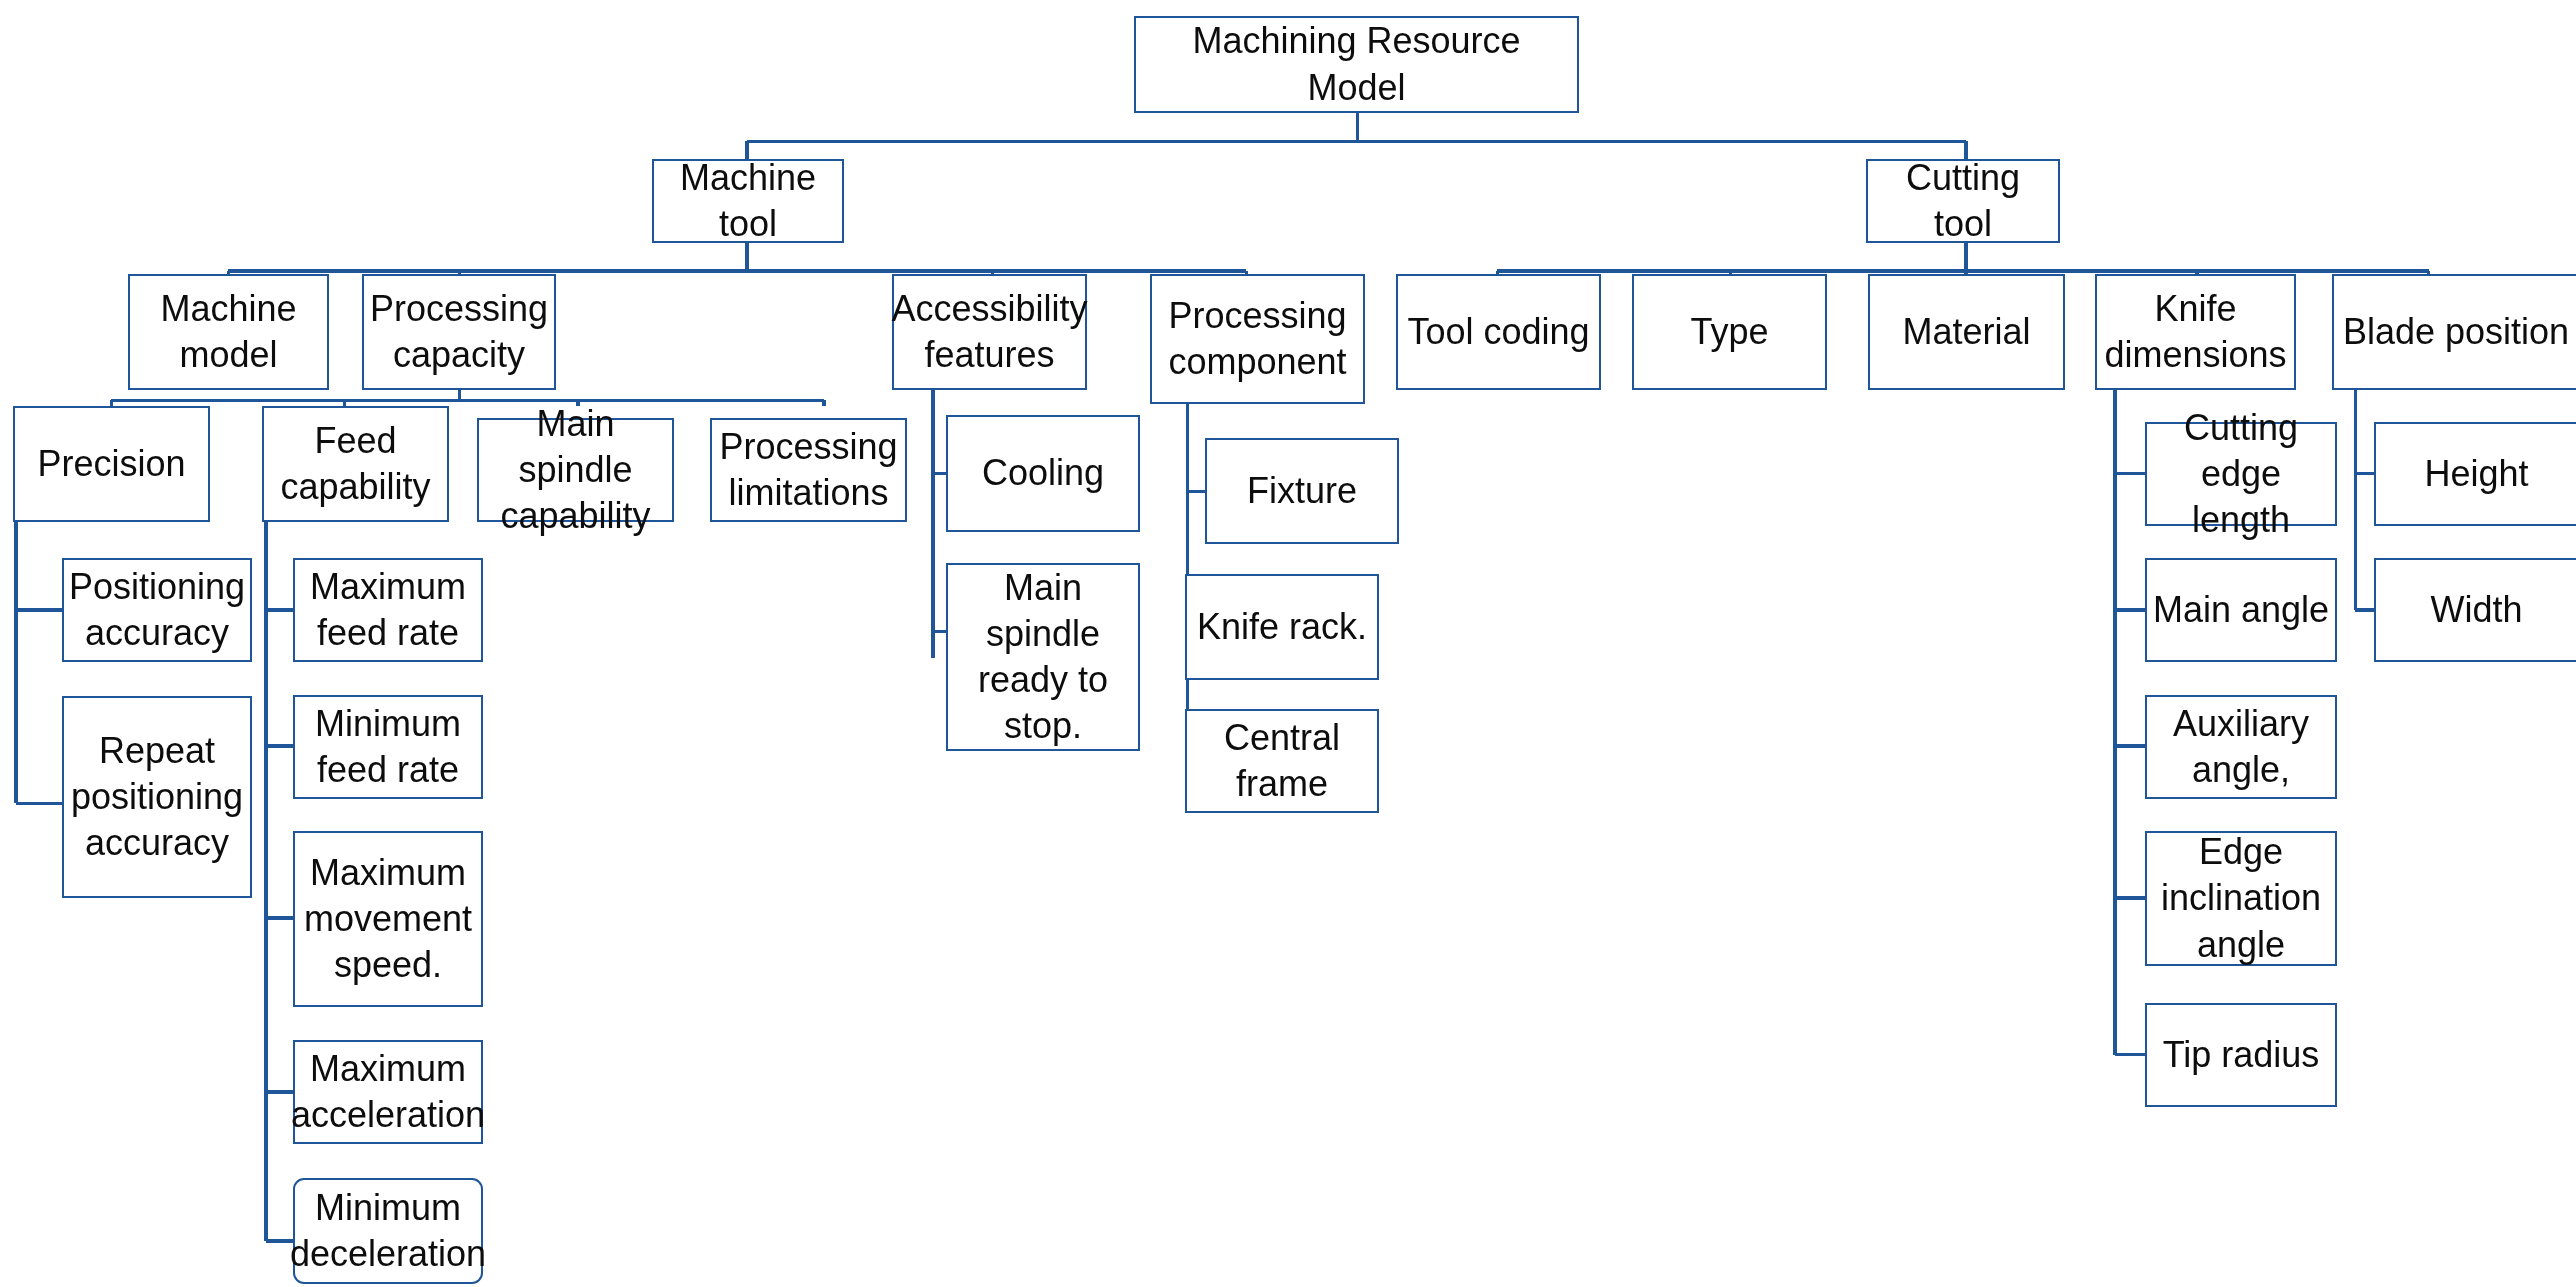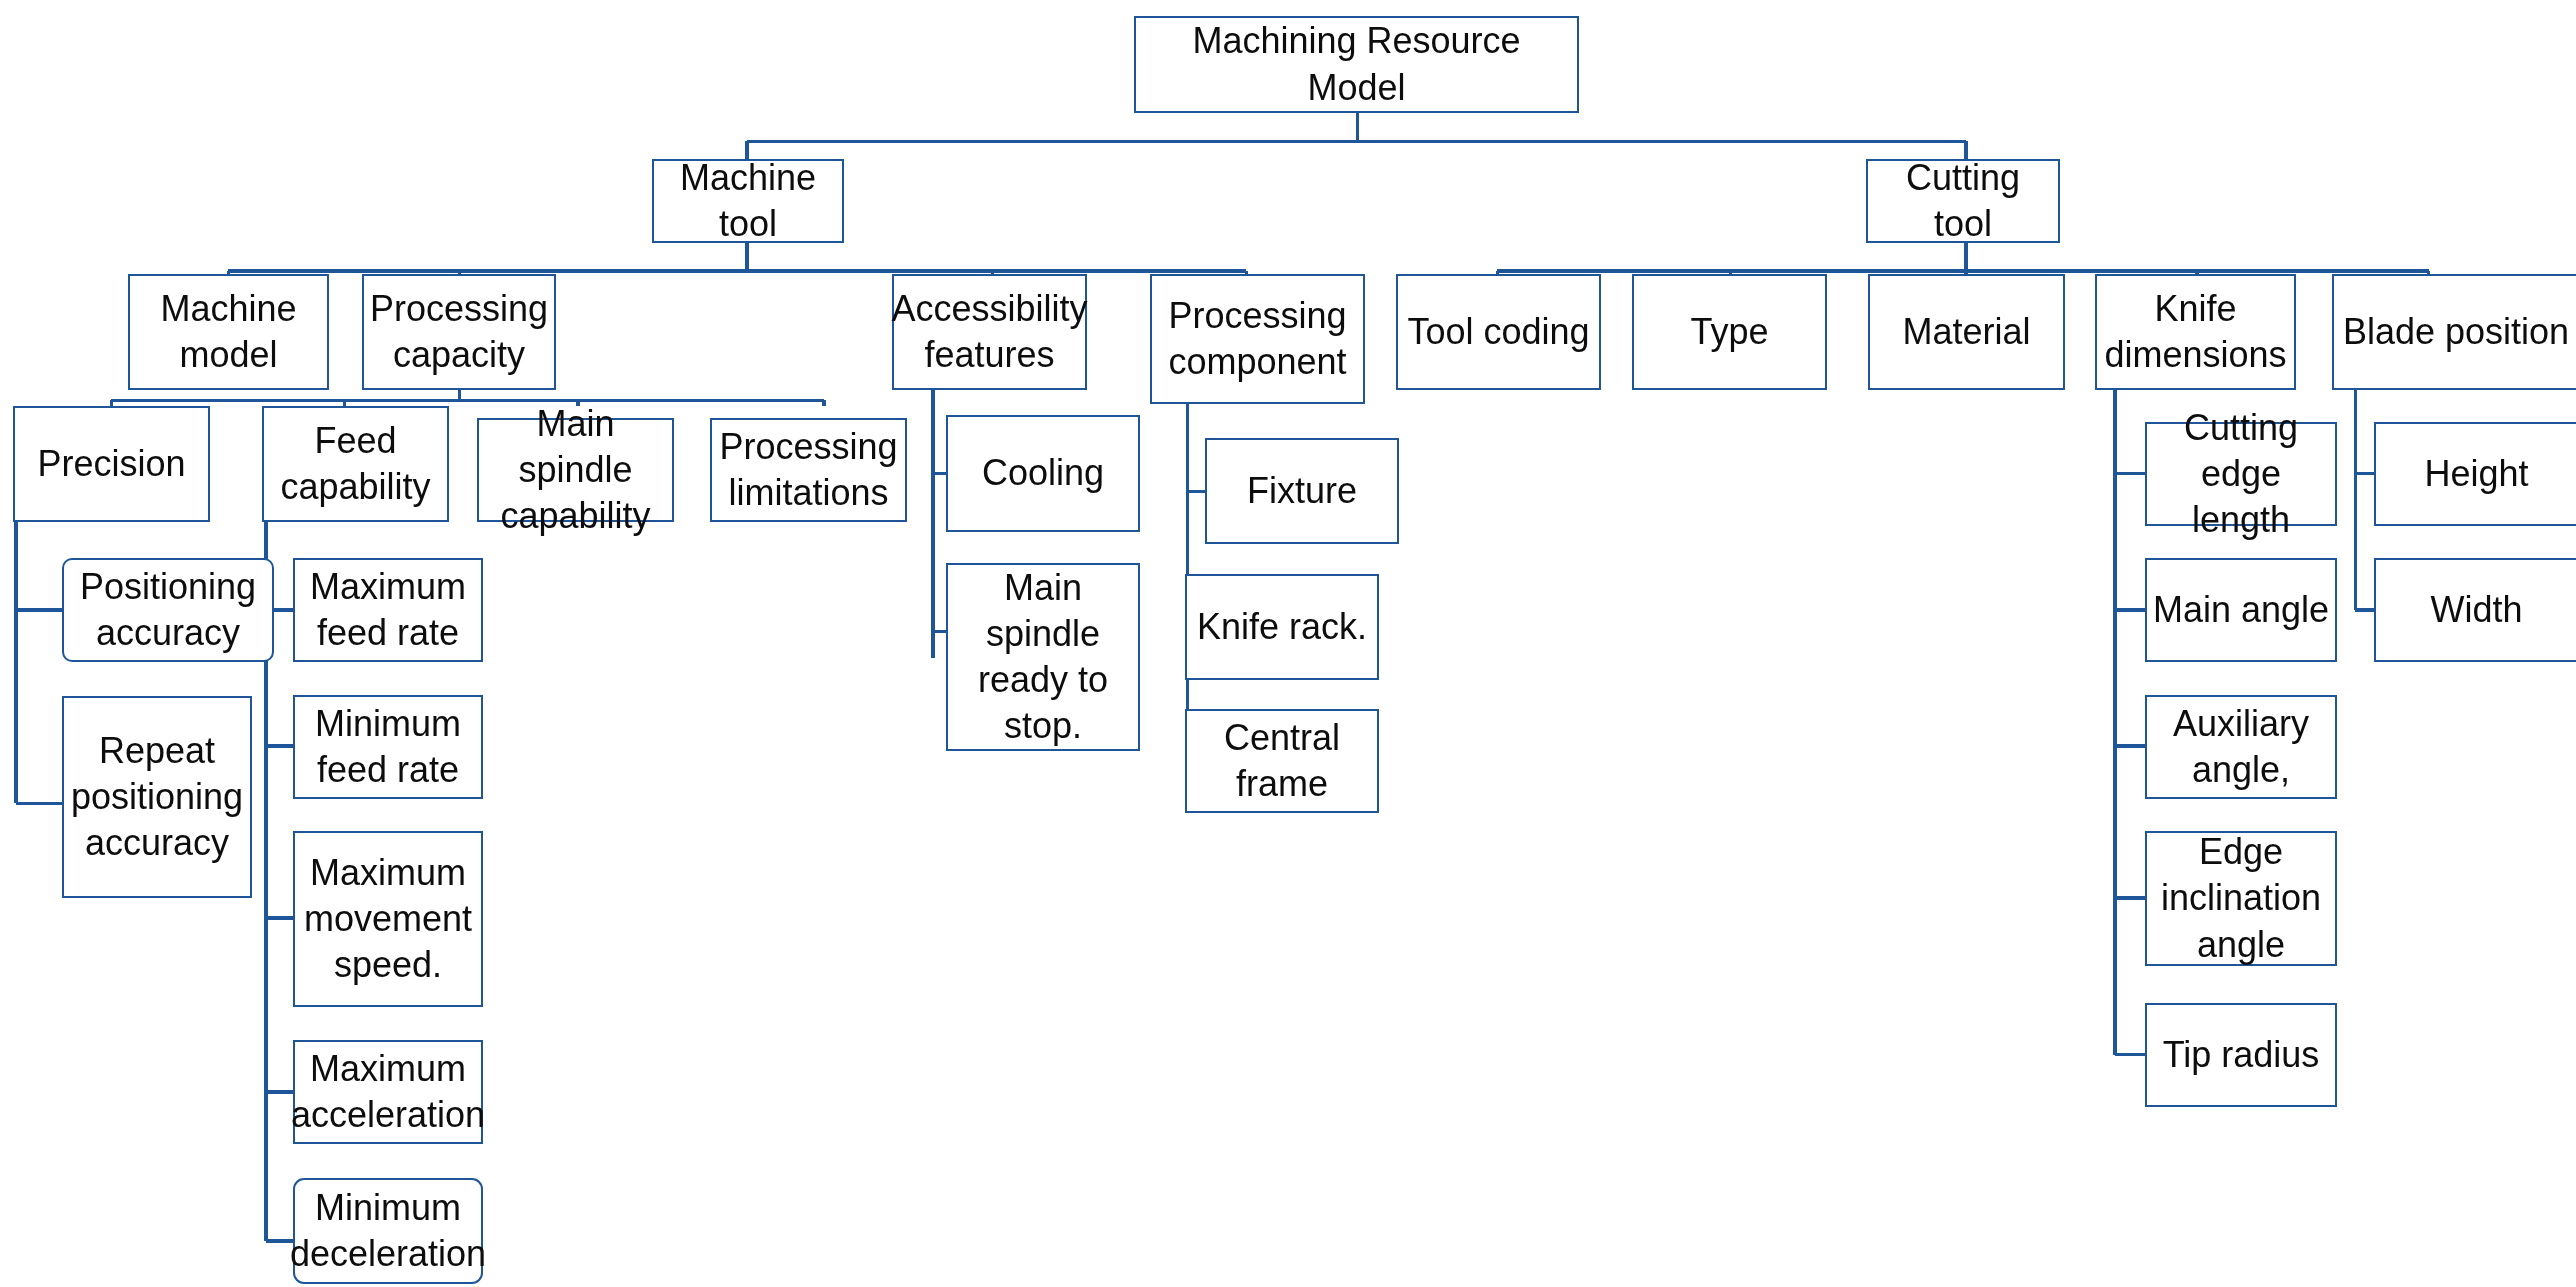--- a/index.html
+++ b/index.html
@@ -179,21 +179,21 @@
   </div>
 
   <div class="node" style="left:1185px; top:574px; width:194px; height:106px;">
     <span>Knife rack.</span>
   </div>
 
   <div class="node" style="left:1185px; top:709px; width:194px; height:104px;">
     <span>Central frame</span>
   </div>
 
-  <div class="node" style="left:62px; top:558px; width:212px; height:104px;border-radius:10px;">
+  <div class="node" style="left:62px; top:558px; width:190px; height:104px;">
     <span>Positioning accuracy</span>
   </div>
 
   <div class="node" style="left:62px; top:696px; width:190px; height:202px;">
     <span>Repeat positioning accuracy</span>
   </div>
 
   <div class="node" style="left:293px; top:558px; width:190px; height:104px;">
     <span>Maximum feed rate</span>
   </div>

